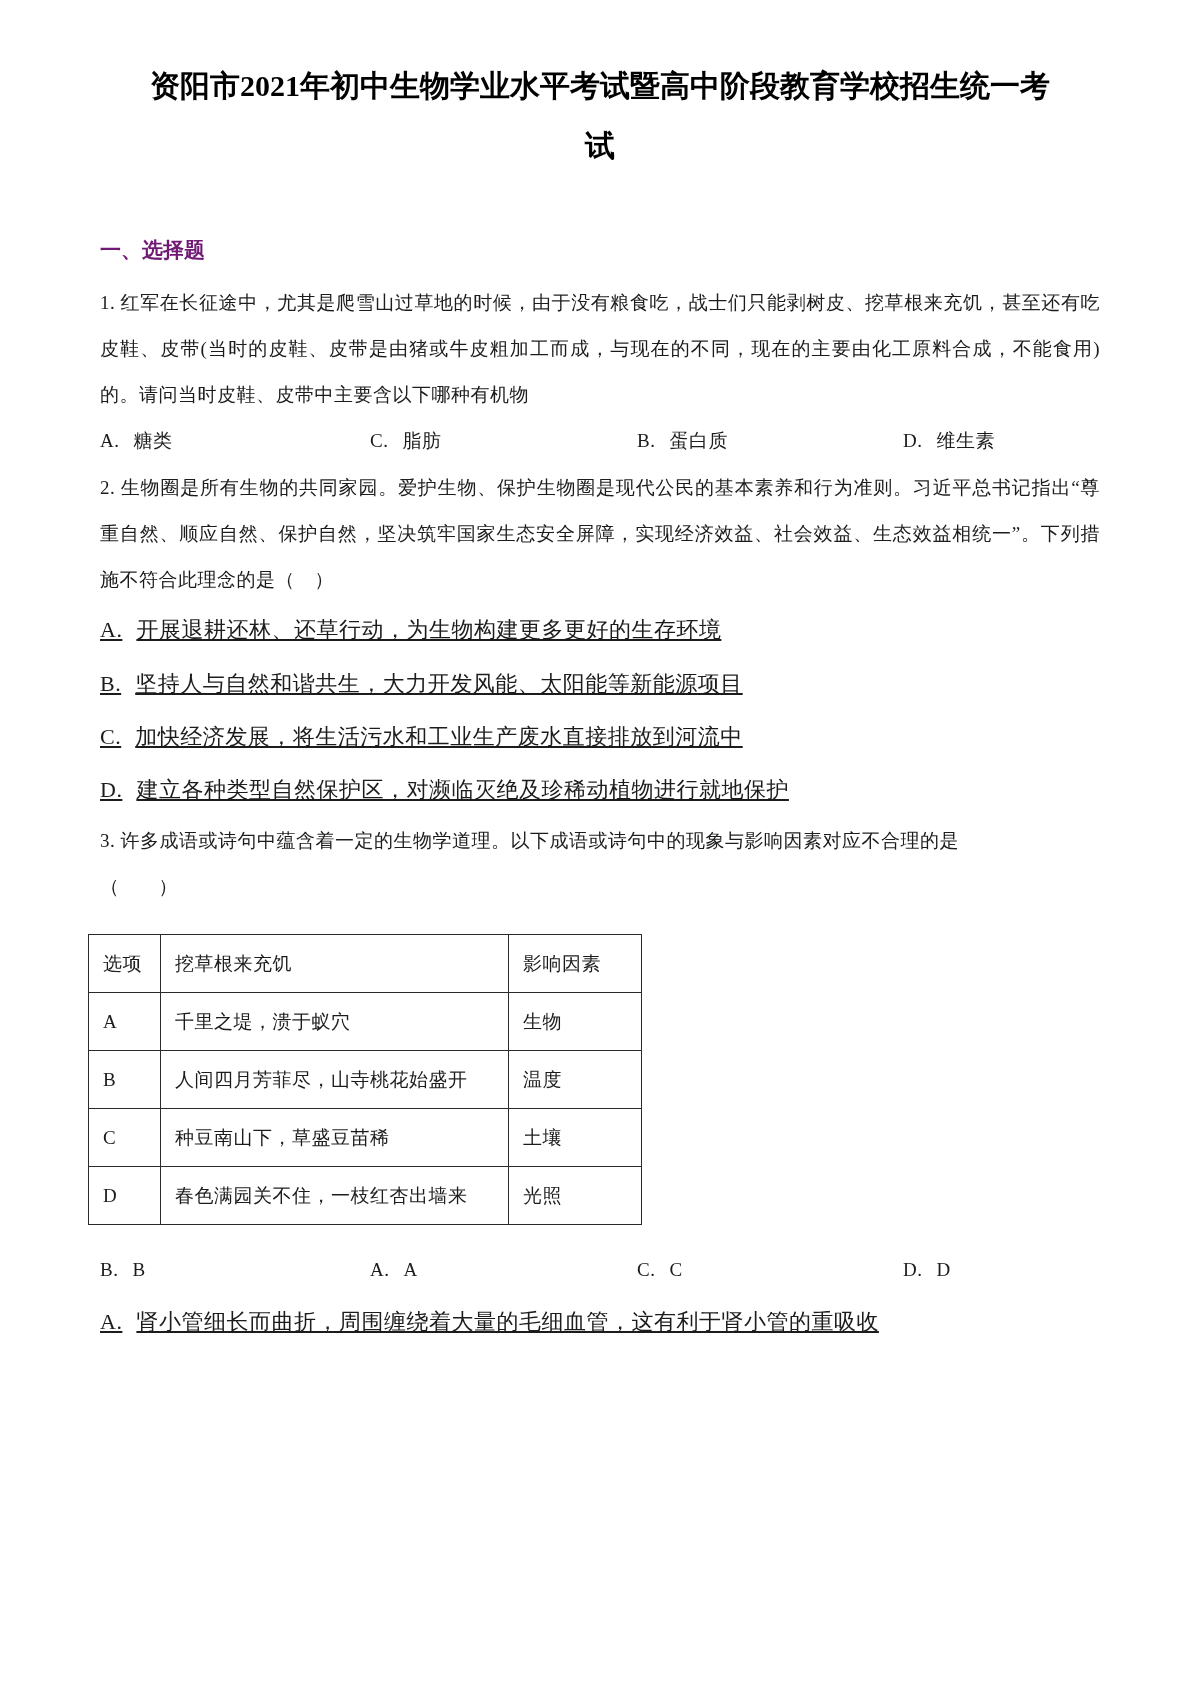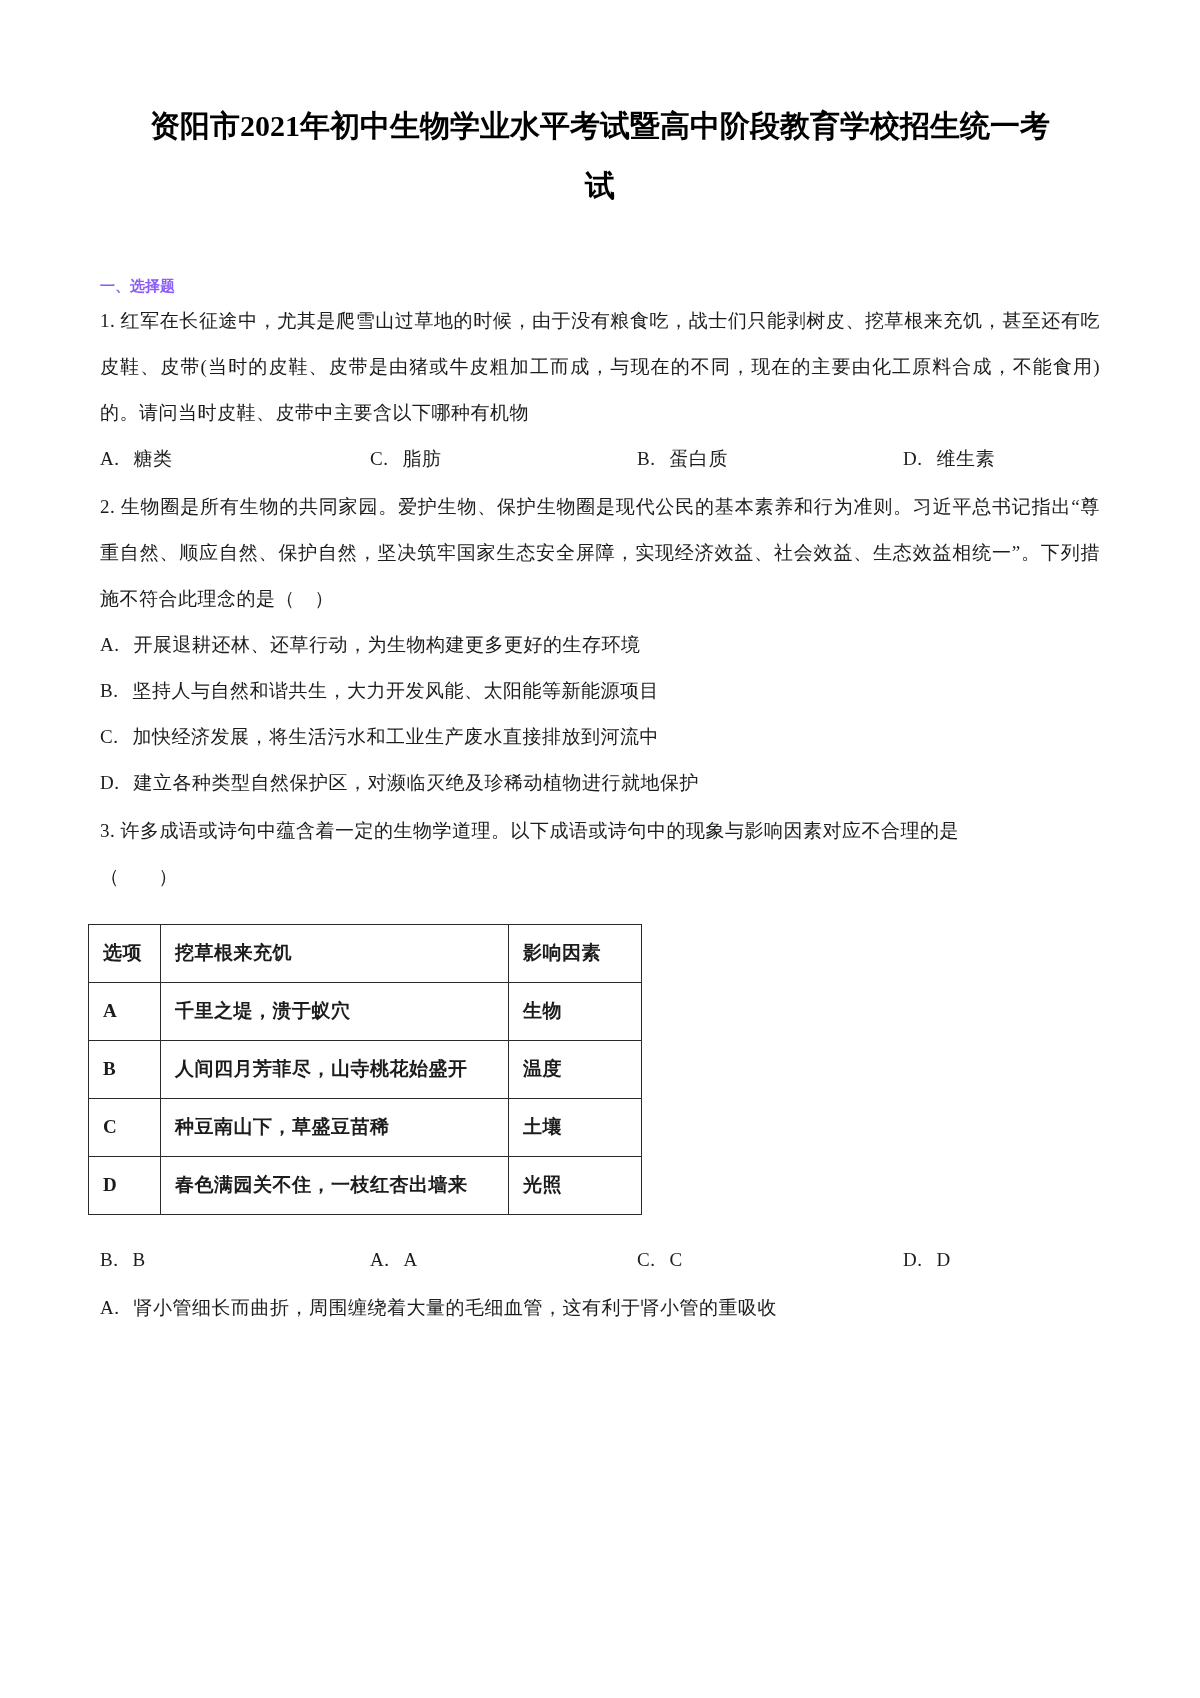--- a/index.html
+++ b/index.html
@@ -6,49 +6,50 @@
   html, body { background: #ffffff; }
   body {
     font-family: "Liberation Serif", "DejaVu Serif", serif;
     color: #1c1c1c;
   }
   .page {
     width: 1200px;
     min-height: 1698px;
     margin: 0 auto;
     background: #ffffff;
-    padding: 96px 100px 60px 100px;
+    padding: 56px 100px 60px 100px;
   }
   .title {
     font-size: 30px;
     font-weight: bold;
     text-align: center;
     line-height: 2.0;
     color: #000;
     margin-bottom: 58px;
   }
   .title-line { display: block; }
   .section-heading {
-    font-size: 15px;
+    font-size: 21px;
     font-weight: bold;
-    color: #8b5cf6;
-    margin-bottom: 0;
+    color: #701a75;
+    margin-bottom: 12px;
     line-height: 1.6;
   }
   .para {
     font-size: 19px;
     line-height: 2.42;
     text-align: justify;
     letter-spacing: 0.5px;
   }
   .option-line {
-    font-size: 19px;
+    font-size: 22px;
     line-height: 2.42;
     text-align: justify;
     letter-spacing: 0.5px;
+    text-decoration: underline;
   }
   .opt-label { margin-right: 14px; }
   .options-grid {
     display: grid;
     grid-template-columns: 230px 227px 226px 1fr;
     font-size: 19px;
     line-height: 2.42;
     letter-spacing: 0.5px;
     gap: 40px;
   }
@@ -59,21 +60,21 @@
     letter-spacing: 0.5px;
   }
   table.q-table {
     border-collapse: collapse;
     margin: 24px 0 22px -12px;
     table-layout: fixed;
   }
   .q-table td {
     border: 1px solid #2b2b2b;
     font-size: 19px;
-    font-weight: bold;
+    font-weight: normal;
     text-align: left;
     vertical-align: middle;
     padding: 0 0 0 14px;
     height: 58px;
     letter-spacing: 0.5px;
   }
   .answers-row { margin-top: 16px; }
 </style>
 </head>
 <body>

